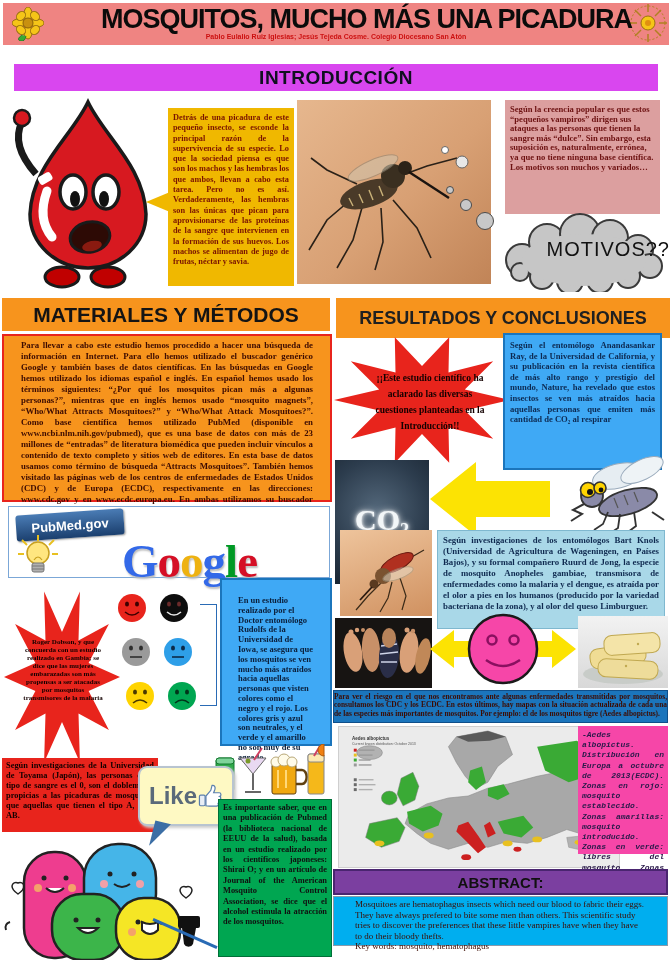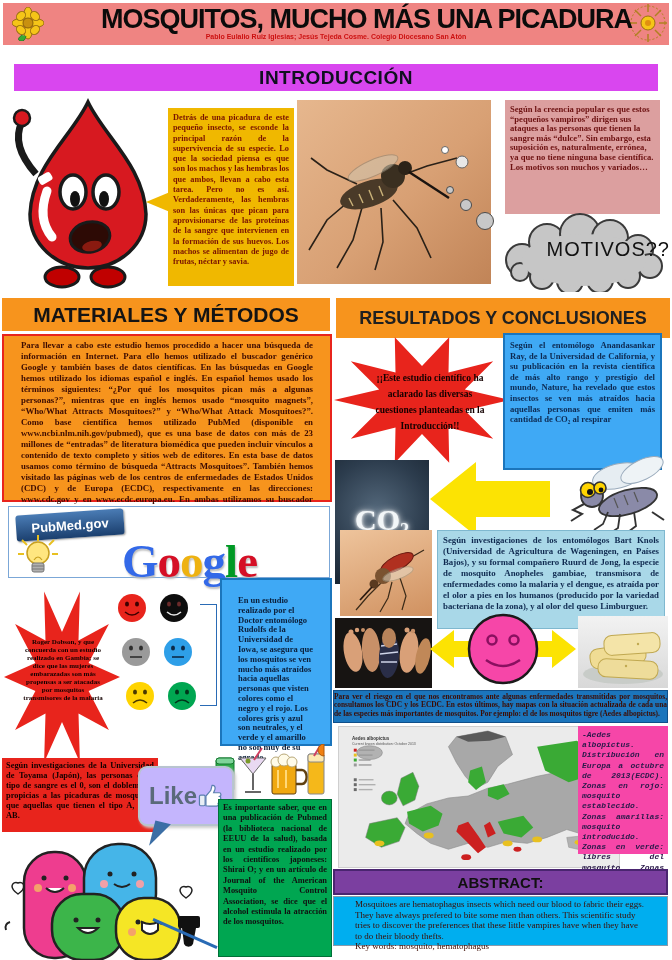--- a/index.html
+++ b/index.html
@@ -52,21 +52,21 @@
   .star-dobson-text{left:22px;top:638px;width:82px;text-align:center;font-size:7px;line-height:8px;
                     font-weight:bold;color:#140000;}
   .smiley-grid{left:110px;top:590px;width:92px;height:126px;}
   .bracket{left:200px;top:604px;width:16px;height:100px;border-top:1.5px solid #2a6bb5;
            border-right:1.5px solid #2a6bb5;border-bottom:1.5px solid #2a6bb5;}
   .iowa{left:220px;top:578px;width:112px;height:168px;background:#3fa9f5;border:2px solid #1b75bc;
         box-sizing:border-box;padding:16px;font-size:8.5px;line-height:9.8px;color:#0b1f3a;text-align:left;font-weight:bold;}
   .drinks{left:214px;top:744px;width:122px;height:56px;}
   .toyama{left:2px;top:758px;width:156px;height:74px;background:#e8241c;box-sizing:border-box;
           padding:3px 4px;font-size:8.4px;line-height:10px;color:#140000;}
-  .like-btn{left:138px;top:766px;width:92px;height:56px;background:#c4b5fd;border:2px solid #b8c4d0;
+  .like-btn{left:138px;top:766px;width:92px;height:56px;background:#fef9c3;border:2px solid #b8c4d0;
             border-radius:9px;box-shadow:2px 2px 3px #ccc;display:flex;align-items:center;
             justify-content:center;}
   .like-label{font-size:24px;font-weight:bold;color:#5a6a7a;}
   .like-ptr{left:152px;top:822px;width:0;height:0;border-top:26px solid #3b6ea5;
             border-right:16px solid transparent;transform:rotate(14deg);}
   .chars{left:0px;top:836px;width:216px;height:124px;}
   .green-box{left:218px;top:799px;width:114px;height:158px;background:#00a651;border:1px solid #007038;
              box-sizing:border-box;padding:3px 4px;font-size:8.4px;line-height:10.4px;color:#101010;}
 
   

